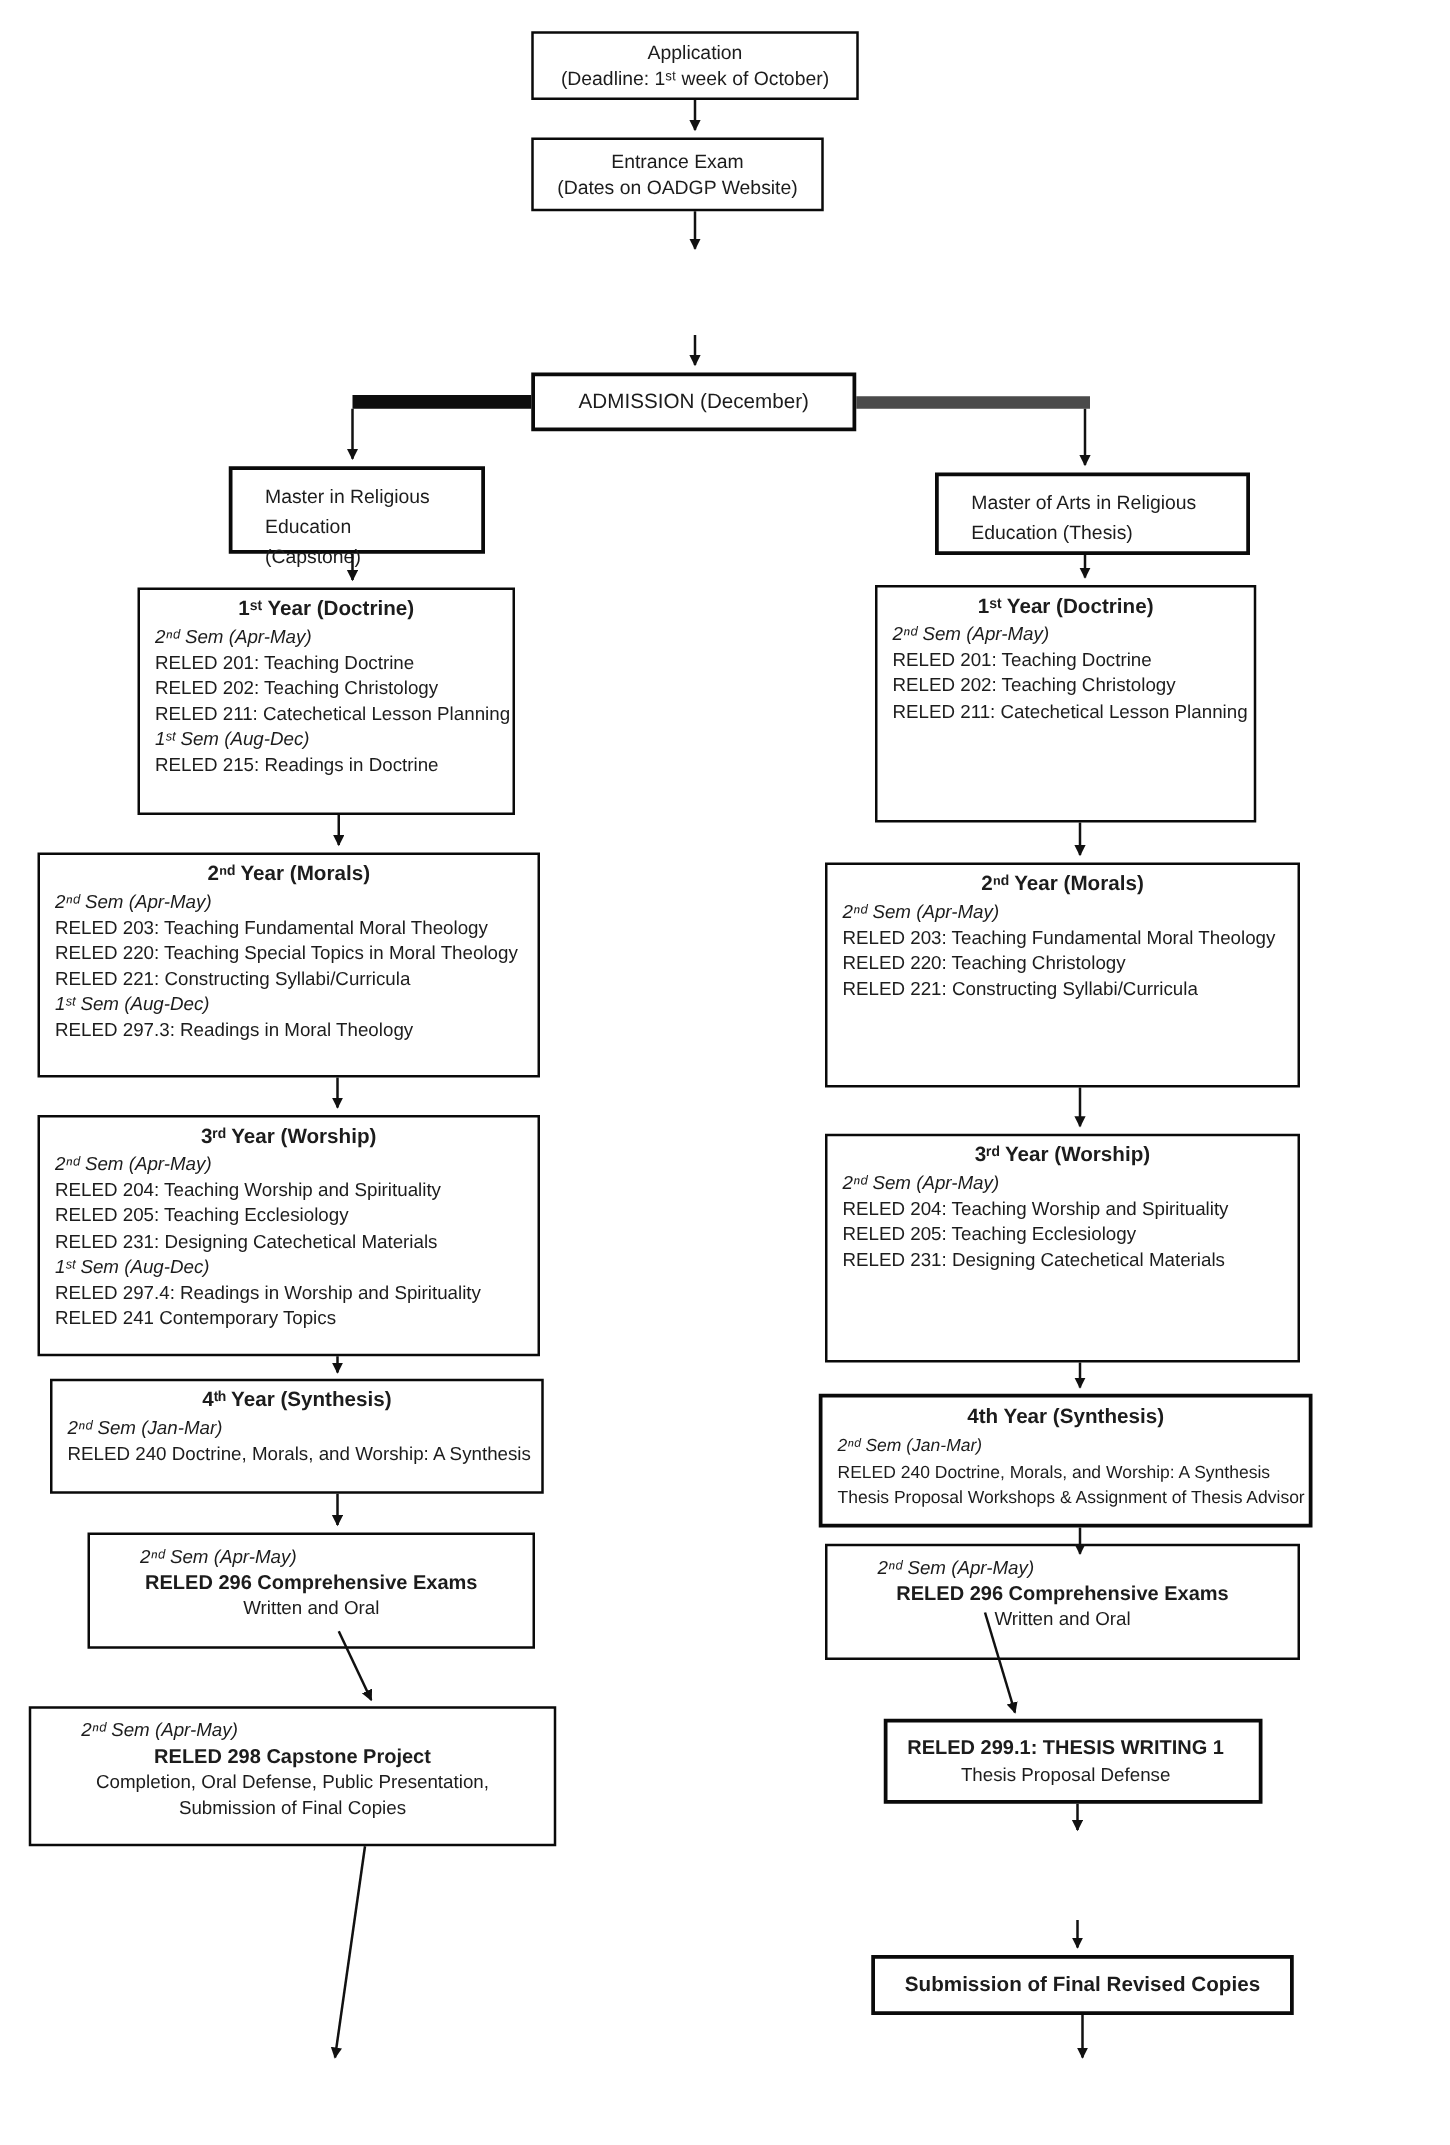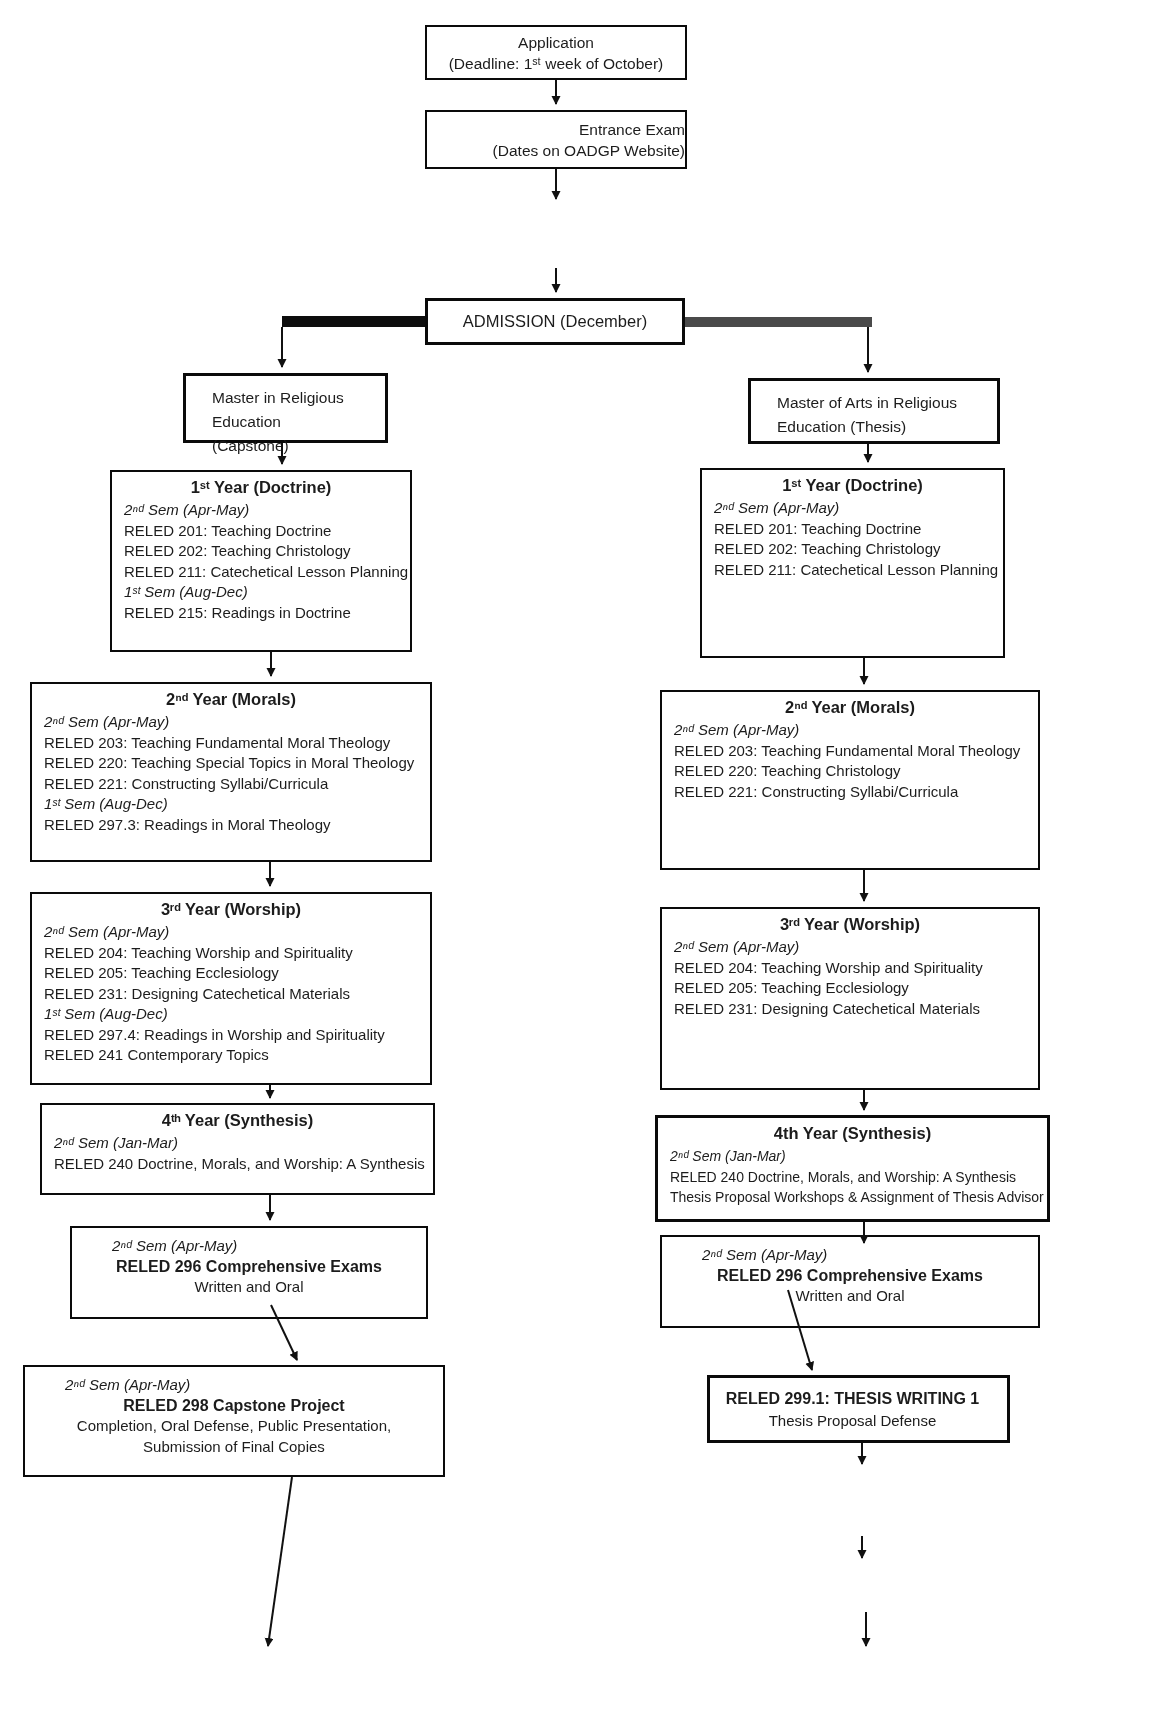--- a/index.html
+++ b/index.html
@@ -30,21 +30,21 @@
 </head>
 <body>
 
 <div class="canvas">
 
   <div class="box center-col" style="left:425px;top:25px;width:262px;height:55px;">
     <div class="top-label">Application</div>
     <div class="top-label">(Deadline: 1ˢᵗ week of October)</div>
   </div>
 
-  <div class="box center-col" style="left:425px;top:110px;width:262px;height:59px;align-items:flex-end;">
+  <div class="box center-col" style="left:425px;top:110px;width:234px;height:59px;">
     <div class="top-label">Entrance Exam</div>
     <div class="top-label">(Dates on OADGP Website)</div>
   </div>
 
 
   <div class="box b3 center-col" style="left:425px;top:298px;width:260px;height:47px;">
     <div class="admission-label">ADMISSION (December)</div>
   </div>
 
   <div class="connector-bar" style="left: 282px; top: 316px; width: 143px; height: 11px; background-color: rgb(13, 13, 13);"></div>
@@ -167,20 +167,23 @@
   </div>
 
   <div class="box b3" style="left:707px;top:1375px;width:303px;height:68px;">
     <div class="rows tw-rows">
         <div class="row b c">RELED 299.1: THESIS WRITING 1</div>
         <div class="row c">Thesis Proposal Defense</div>
       </div>
   </div>
 
 
+  <div class="box b3 center-col" style="left:697px;top:1564px;width:338px;height:48px;">
+    <div class="sub-label">Submission of Final Revised Copies</div>
+  </div>
 
 
   <svg class="overlay" width="1160" height="1716" viewBox="0 0 1160 1716">
     <defs>
       <marker id="ah" markerWidth="11" markerHeight="10" refX="8" refY="4.5" orient="auto" markerUnits="userSpaceOnUse">
         <path d="M0,0 L9,4.5 L0,9 z" fill="#111"></path>
       </marker>
     </defs>
     <g stroke="#111" stroke-width="2">
       <line x1="556" y1="80" x2="556" y2="104" marker-end="url(#ah)"></line>

